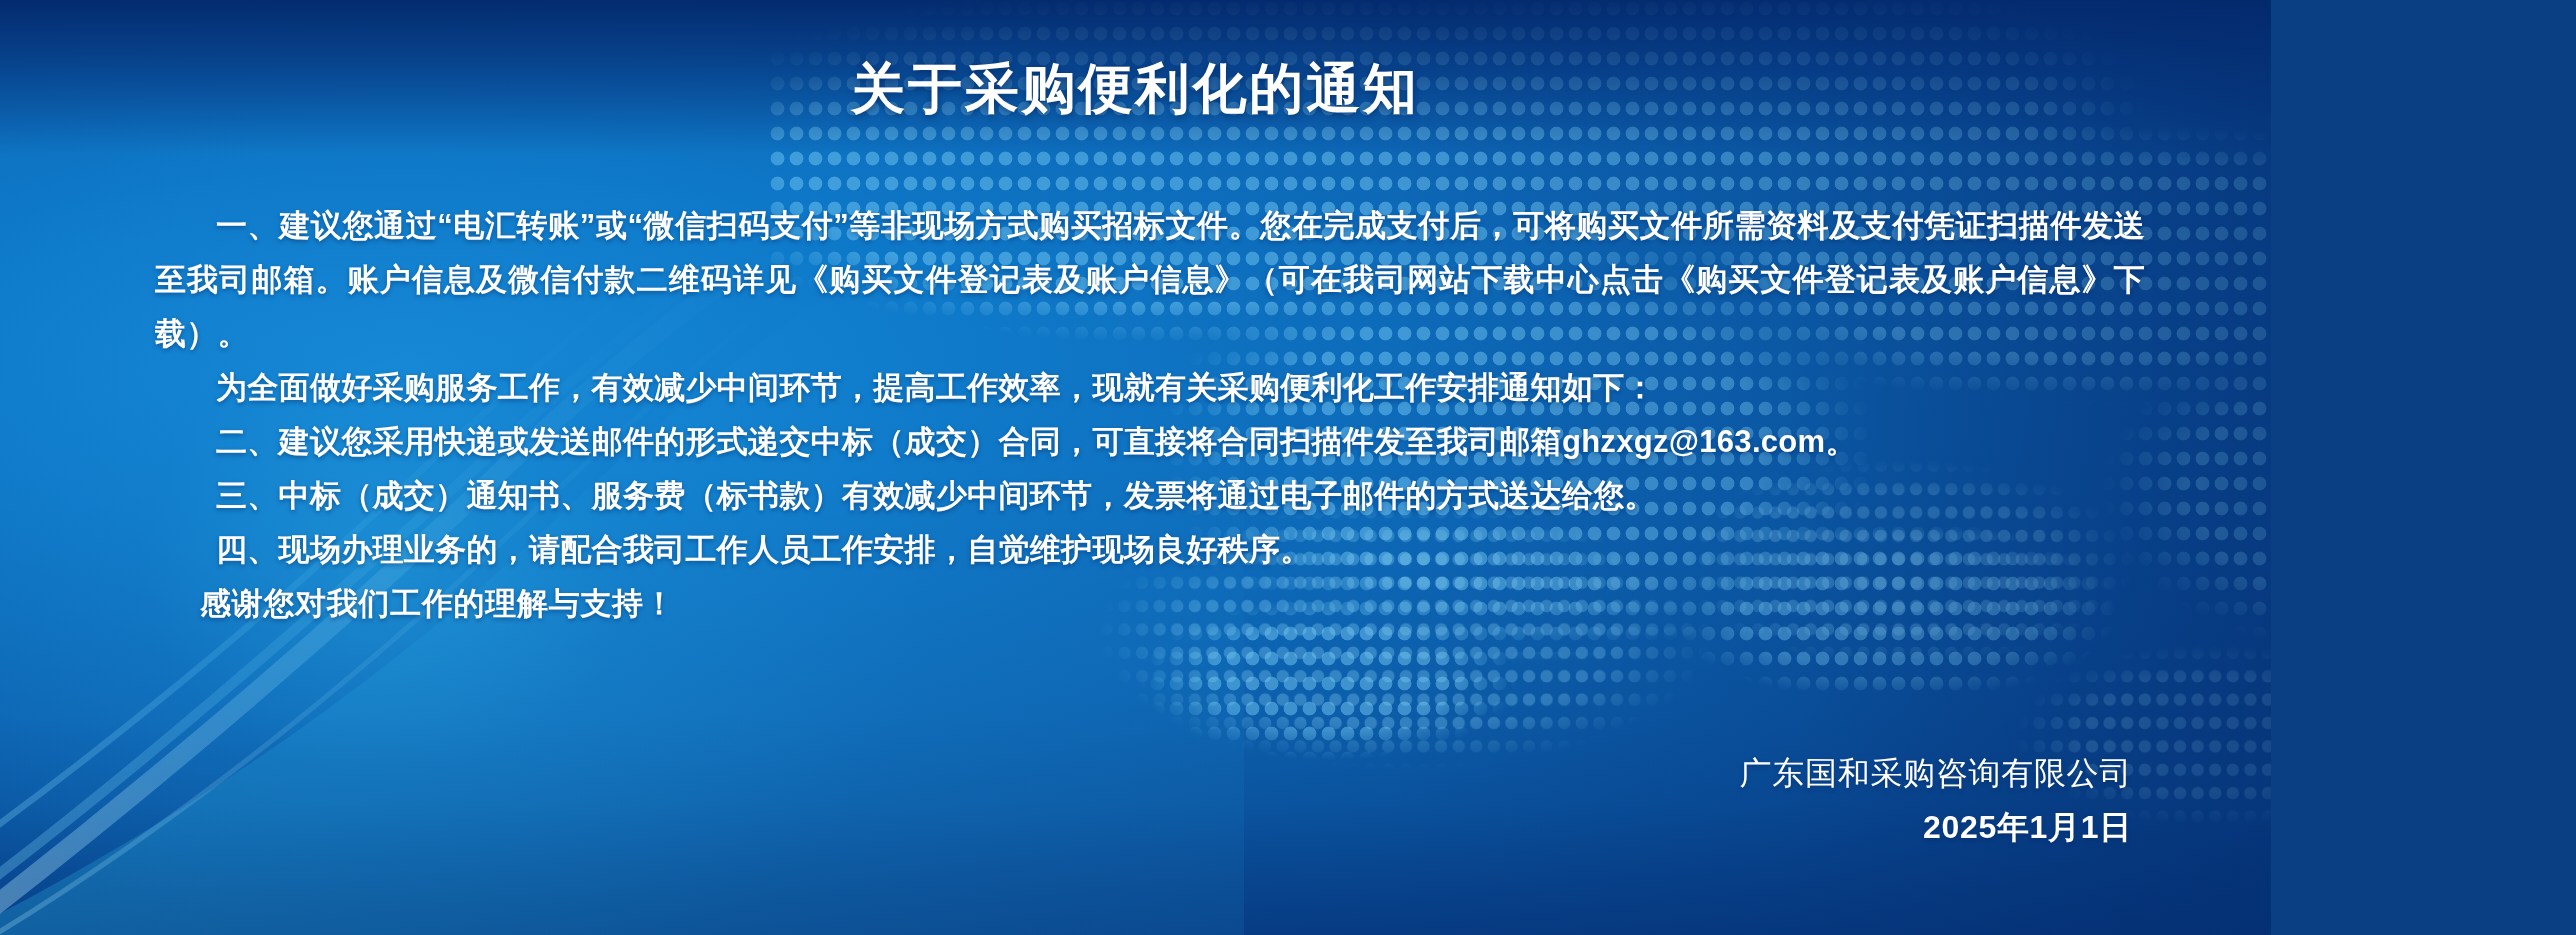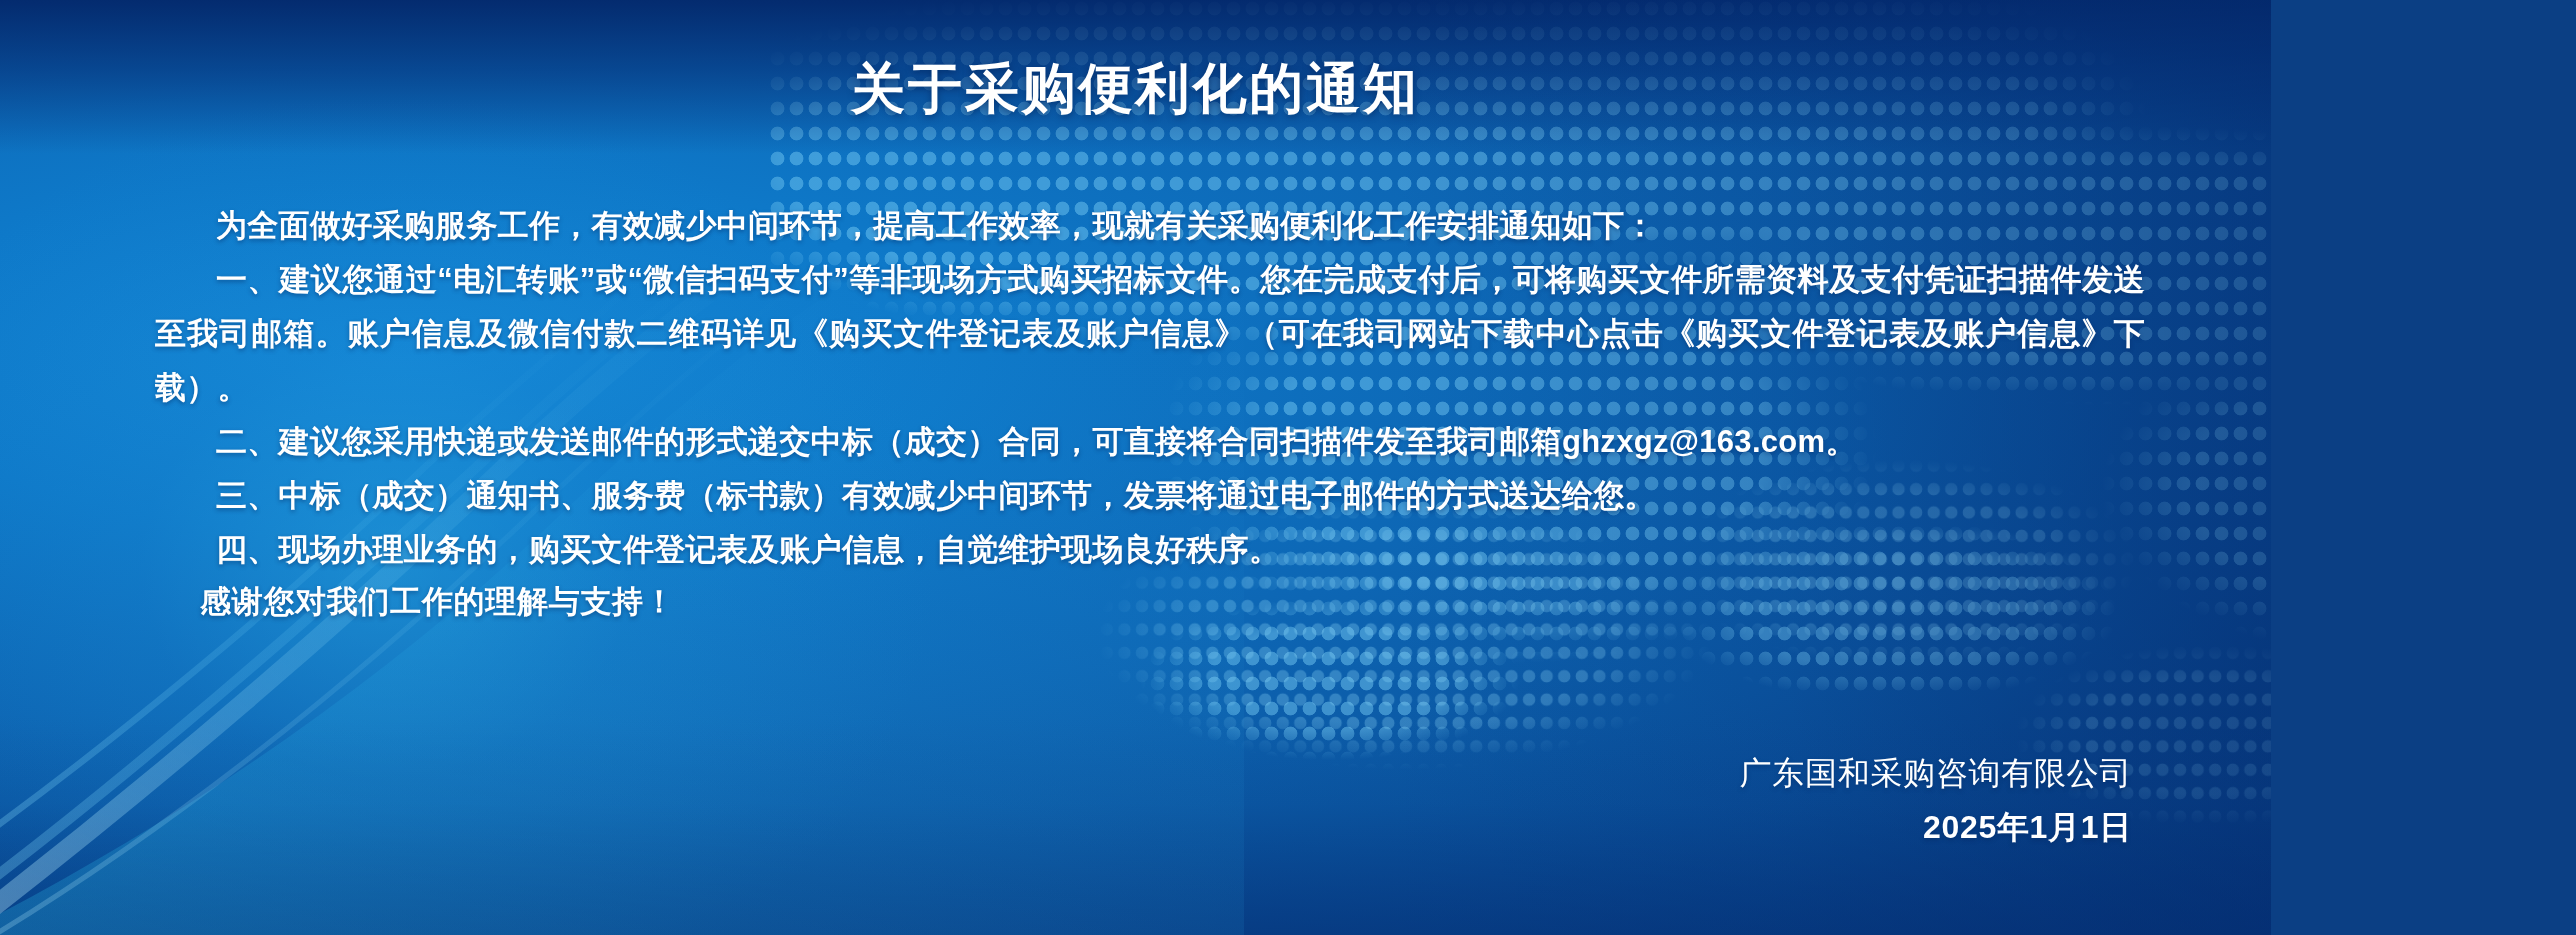--- a/index.html
+++ b/index.html
@@ -132,21 +132,21 @@
   .para {
     font-size: 31px;
     font-weight: 700;
     line-height: 54px;
     letter-spacing: 0.3px;
     text-shadow: 0 1.5px 4.4px rgba(0,35,90,0.45);
     text-align: justify;
     text-justify: inter-character;
   }
   .indent2 { text-indent: 61px; }
-  .indent1 { padding-left: 45px; font-family: Liberation Mono, monospace; }
+  .indent1 { padding-left: 45px; }
 
   .sign {
     position: absolute;
     right: 139px;
     top: 746px;
     text-align: right;
   }
   .sign .company {
     font-size: 32px;
     font-weight: 400;
@@ -198,25 +198,25 @@
     <path d="M-60,860 C180,680 420,470 640,270 C790,130 900,40 980,-20" fill="none" stroke="url(#sw3)" stroke-width="14"></path>
     <path d="M-60,790 C150,640 380,450 580,260 C720,130 820,50 890,-10" fill="none" stroke="url(#sw3)" stroke-width="9"></path>
     <path d="M-60,930 C230,760 500,540 730,320 C890,170 1010,70 1090,10" fill="none" stroke="url(#sw2)" stroke-width="7" opacity="0.7"></path>
   </svg>
 
   <div class="content">
 
     <div class="title">关于采购便利化的通知</div>
 
     <div class="body">
+      <div class="para indent2">一、建议您通过“电汇转账”或“微信扫码支付”等非现场方式购买招标文件。您在完成支付后，可将购买文件所需资料及支付凭证扫描件发送至我司邮箱。账户信息及微信付款二维码详见《购买文件登记表及账户信息》（可在我司网站下载中心点击《购买文件登记表及账户信息》下载）。</div>
       <div class="para indent2">为全面做好采购服务工作，有效减少中间环节，提高工作效率，现就有关采购便利化工作安排通知如下：</div>
-      <div class="para indent2">一、建议您通过“电汇转账”或“微信扫码支付”等非现场方式购买招标文件。您在完成支付后，可将购买文件所需资料及支付凭证扫描件发送至我司邮箱。账户信息及微信付款二维码详见《购买文件登记表及账户信息》（可在我司网站下载中心点击《购买文件登记表及账户信息》下载）。</div>
       <div class="para indent2">二、建议您采用快递或发送邮件的形式递交中标（成交）合同，可直接将合同扫描件发至我司邮箱ghzxgz@163.com。</div>
       <div class="para indent2">三、中标（成交）通知书、服务费（标书款）有效减少中间环节，发票将通过电子邮件的方式送达给您。</div>
-      <div class="para indent2">四、现场办理业务的，购买文件登记表及账户信息，自觉维护现场良好秩序。</div>
+      <div class="para indent2">四、现场办理业务的，请配合我司工作人员工作安排，自觉维护现场良好秩序。</div>
       <div class="line indent1">感谢您对我们工作的理解与支持！</div>
     </div>
 
     <div class="sign">
       <div class="company">广东国和采购咨询有限公司</div>
       <div class="date">2025年1月1日</div>
     </div>
 
   </div>
 </div>

